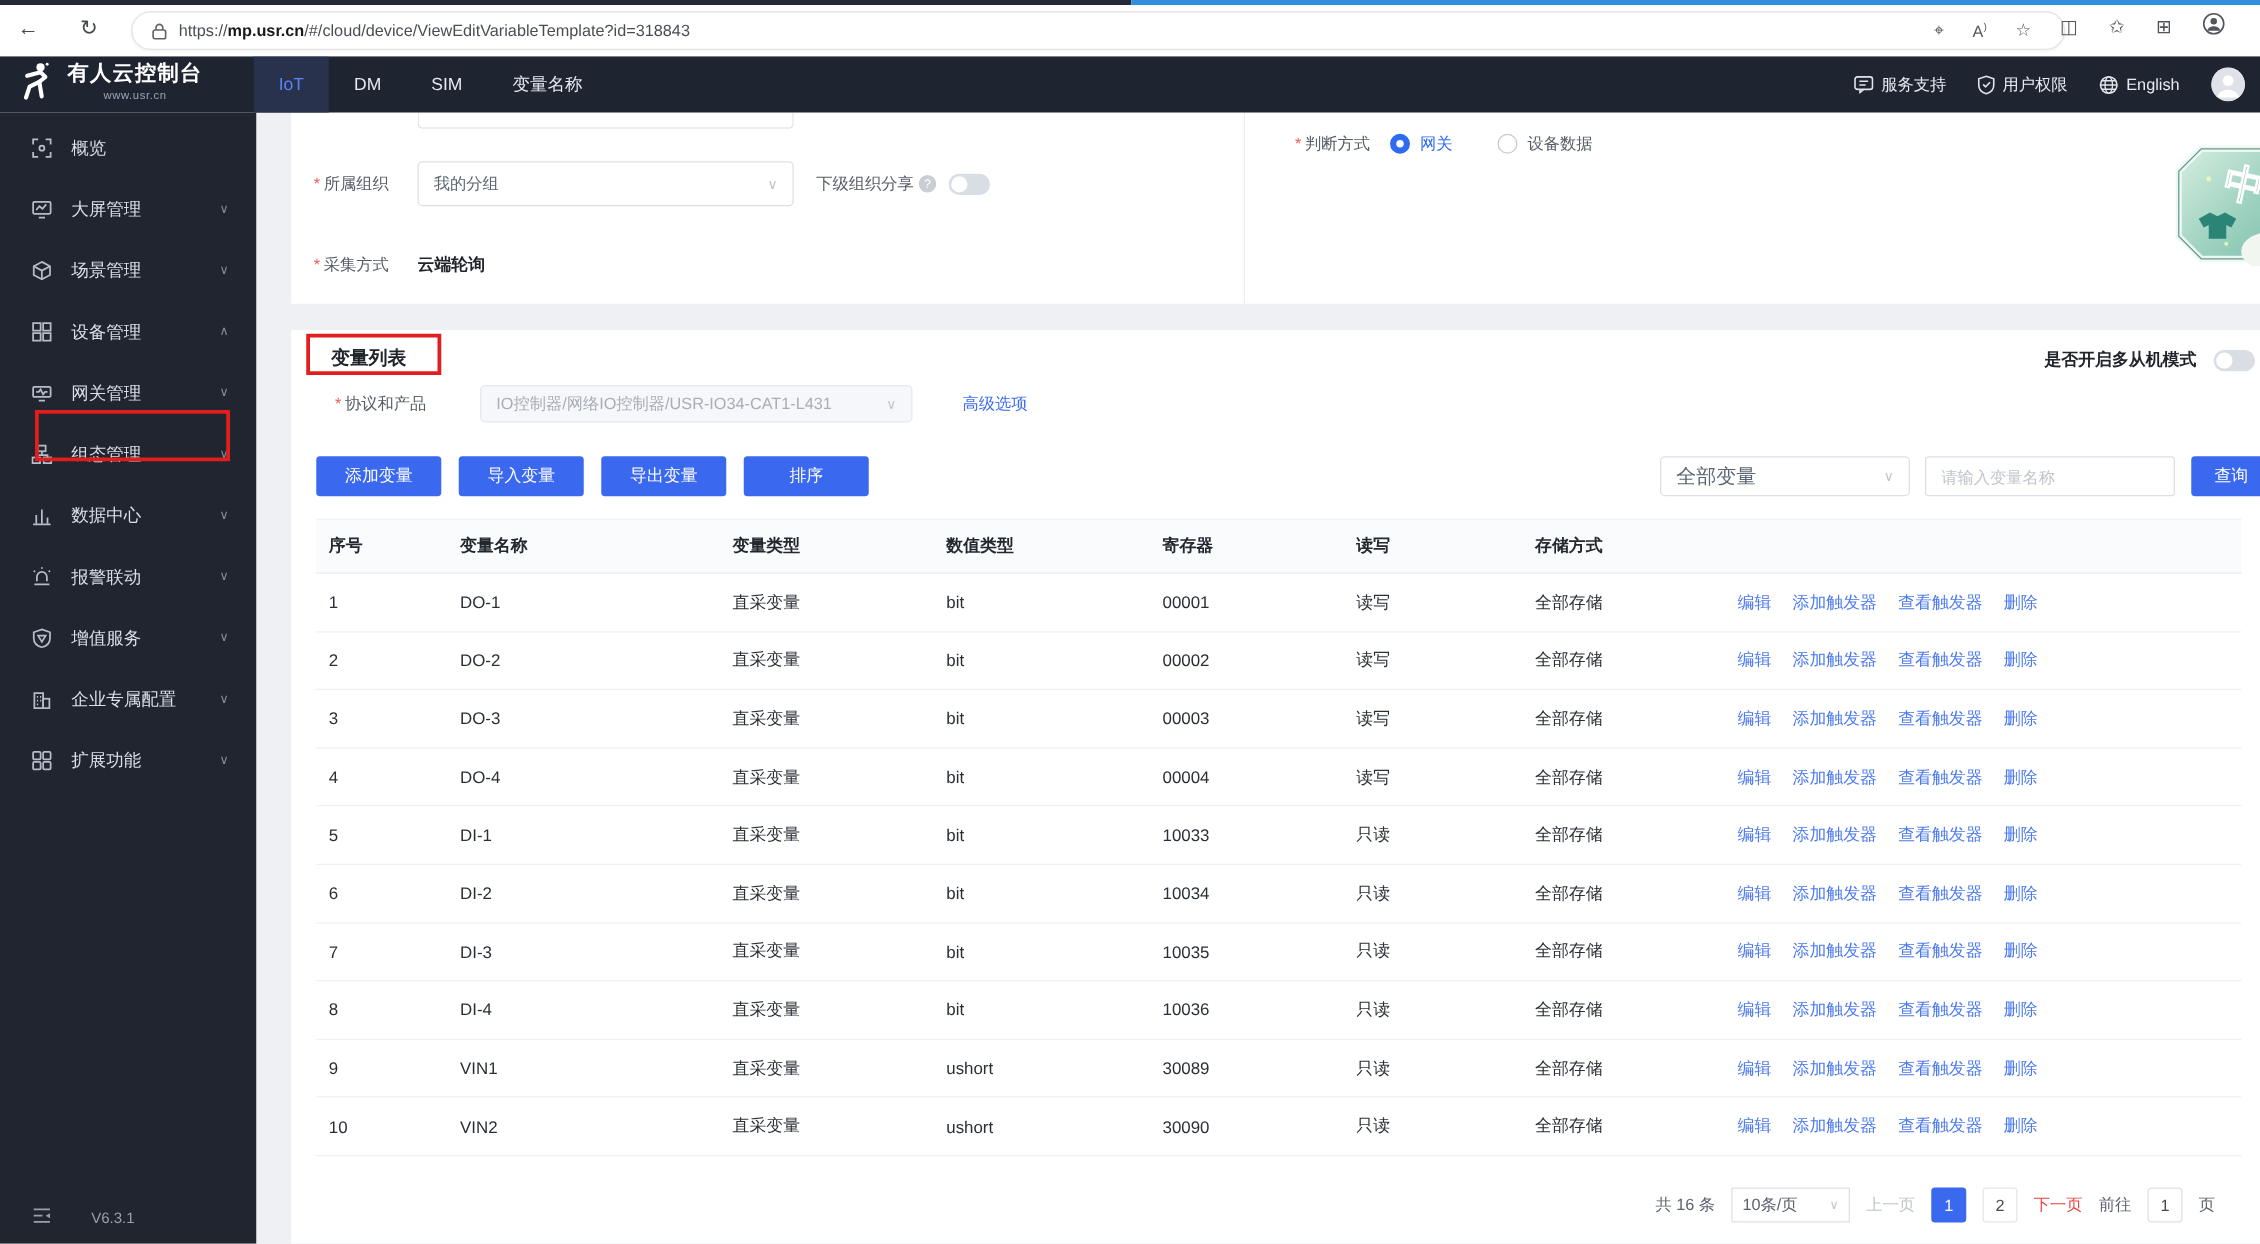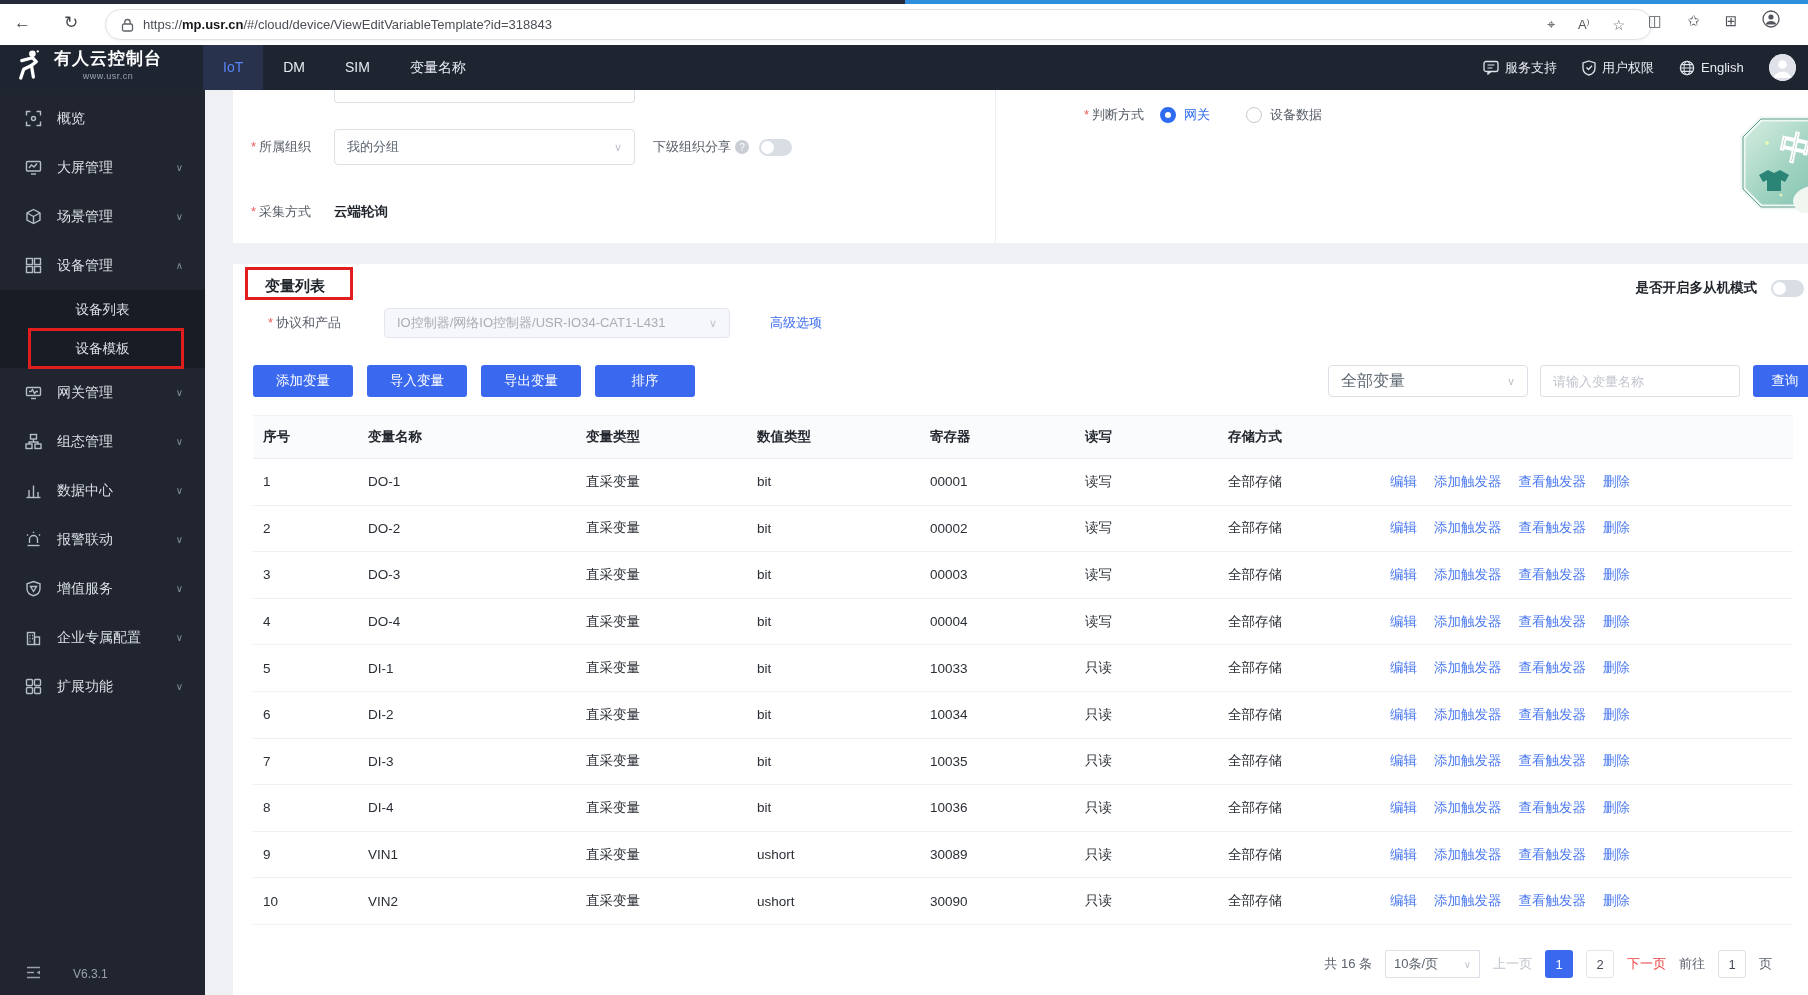--- a/index.html
+++ b/index.html
@@ -237,24 +237,20 @@
           <svg width="17" height="17" viewBox="0 0 17 17">
             <rect x="1.5" y="1.5" width="6" height="6"></rect>
             <rect x="9.5" y="1.5" width="6" height="6"></rect>
             <rect x="1.5" y="9.5" width="6" height="6"></rect>
             <rect x="9.5" y="9.5" width="6" height="6"></rect>
           </svg>
         </span>
         <span>设备管理</span>
         <span class="sb-ch">∧</span>
       </div>
-      <div class="sb-sub">
-        <div class="sb-subitem">设备列表</div>
-        <div class="sb-subitem">设备模板</div>
-      </div>
       <div class="sb-item">
         <span class="sb-ic">
           <svg width="17" height="17" viewBox="0 0 17 17">
             <rect x="1.5" y="3.5" width="14" height="8" rx="1"></rect>
             <path d="M4 7.5h2l1.5-2 2 4 1.5-2h2"></path>
             <path d="M6 14.5h5"></path>
           </svg>
         </span>
         <span>网关管理</span>
         <span class="sb-ch">∨</span>
@@ -350,21 +346,21 @@
       <span class="help">?</span>
       <span class="toggle"></span>
     </span>
   </div>
   <div class="frow row-collect">
     <span class="form-label"><span class="req">*</span><span>采集方式</span></span>
     <span class="bold-val">云端轮询</span>
   </div>
   <div class="card1-right"></div>
   <div class="frow judge-row">
-    <span style="margin-right:16px;margin-left:48px;"><span class="req">*</span><span>判断方式</span></span>
+    <span style="margin-right:16px;"><span class="req">*</span><span>判断方式</span></span>
     <span class="radio sel"></span>
     <span class="rlbl sel">网关</span>
     <span class="radio un"></span>
     <span class="rlbl">设备数据</span>
   </div>
 </section>
 
 <section class="card card2">
   <div class="anno-title"></div>
   <div class="v-title">变量列表</div>

